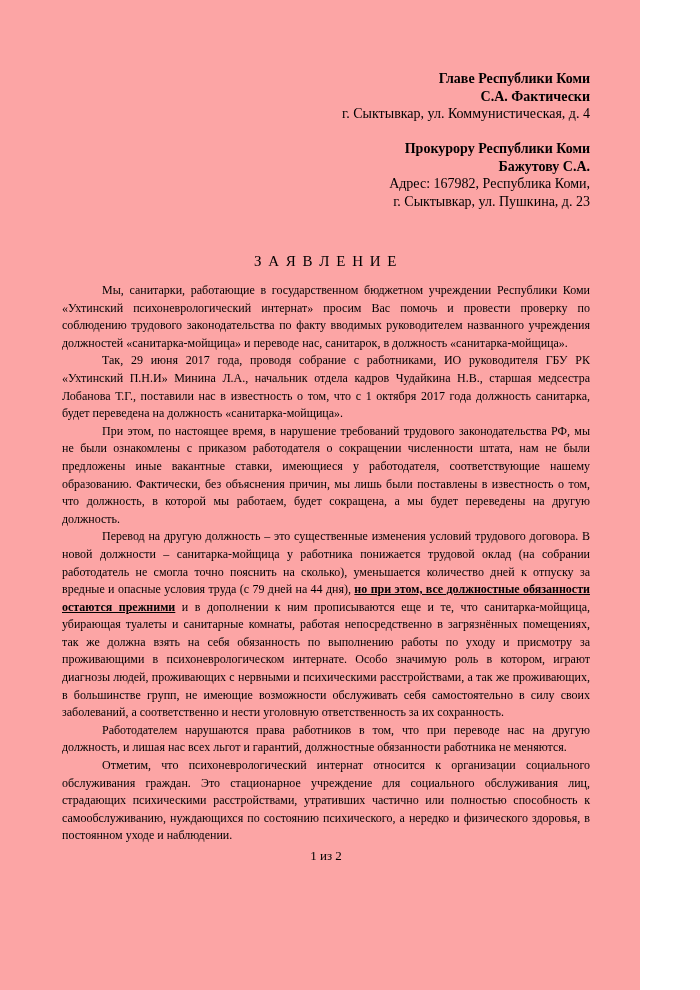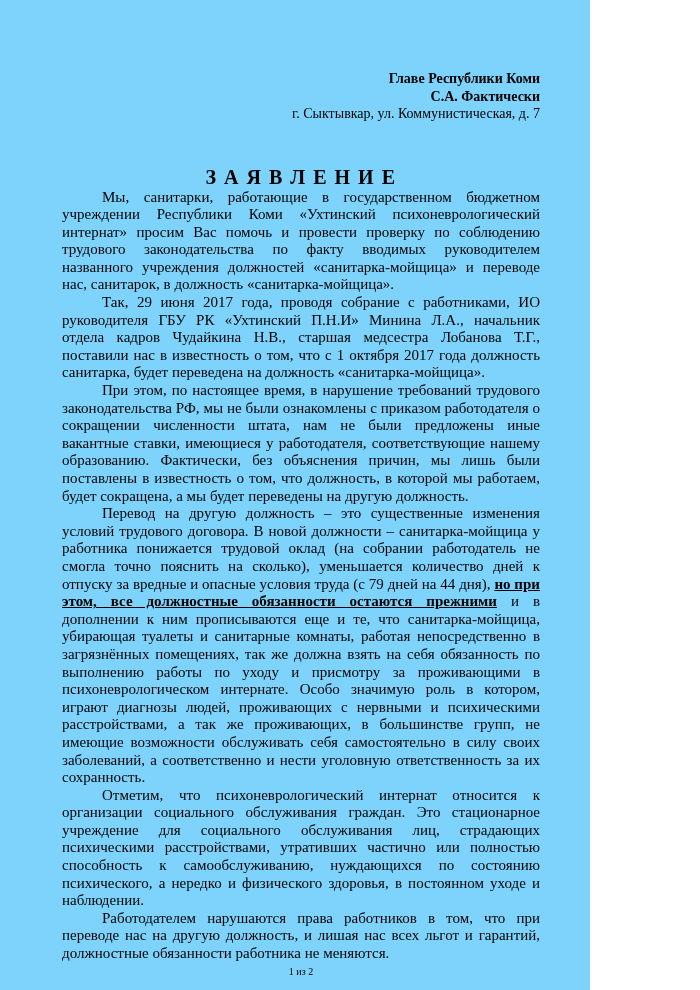--- a/index.html
+++ b/index.html
@@ -2,23 +2,23 @@
 <html><head>
 <meta charset="utf-8">
 <style>
   html, body {
     margin: 0;
     padding: 0;
     background: #ffffff;
   }
   .page {
     position: relative;
-    width: 590px;
+    width: 640px;
     height: 990px;
-    background: #7dd3fc;
+    background: #fca5a5;
     color: #000000;
     font-family: "Liberation Serif", serif;
     box-sizing: border-box;
     padding: 70px 50px 0 62px;
     overflow: hidden;
   }
   .recipients {
     text-align: right;
     font-size: 14px;
     line-height: 17.5px;
@@ -27,63 +27,70 @@
     margin: 0 0 17.5px 0;
   }
   .recipient:last-child {
     margin-bottom: 0;
   }
   .recipient-name {
     font-weight: bold;
   }
   .doc-title {
     text-align: center;
-    font-weight: bold;
-    font-size: 20px;
+    font-weight: normal;
+    font-size: 15px;
     letter-spacing: 1.5px;
     margin-top: 43px;
+    margin-bottom: 12px;
   }
   .body-text {
-    font-size: 15px;
+    font-size: 12px;
     line-height: 17.6px;
     text-align: justify;
   }
   .body-text p {
     margin: 0;
     text-indent: 40px;
   }
   .emphasis {
     font-weight: bold;
     text-decoration: underline;
   }
   .page-footer {
     text-align: center;
-    font-size: 10px;
+    font-size: 13px;
     margin-top: 3px;
   }
 </style>
 </head>
 <body>
 
 <div class="page">
 
   <div class="recipients">
     <div class="recipient">
       <div class="recipient-name">Главе Республики Коми</div>
       <div class="recipient-name">С.А. Фактически</div>
-      <div>г. Сыктывкар, ул. Коммунистическая, д. 7</div>
+      <div>г. Сыктывкар, ул. Коммунистическая, д. 4</div>
+    </div>
+    <div class="recipient">
+      <div class="recipient-name">Прокурору Республики Коми</div>
+      <div class="recipient-name">Бажутову С.А.</div>
+      <div>Адрес: 167982, Республика Коми,</div>
+      <div>г. Сыктывкар, ул. Пушкина, д. 23</div>
     </div>
   </div>
 
   <div class="doc-title">З А Я В Л Е Н И Е</div>
 
   <div class="body-text">
     <p>Мы, санитарки, работающие в государственном бюджетном учреждении Республики Коми «Ухтинский психоневрологический интернат» просим Вас помочь и провести проверку по соблюдению трудового законодательства по факту вводимых руководителем названного учреждения должностей «санитарка-мойщица» и переводе нас, санитарок, в должность «санитарка-мойщица».</p>
     <p>Так, 29 июня 2017 года, проводя собрание с работниками, ИО руководителя ГБУ РК «Ухтинский П.Н.И» Минина Л.А., начальник отдела кадров Чудайкина Н.В., старшая медсестра Лобанова Т.Г., поставили нас в известность о том, что с 1 октября 2017 года должность санитарка, будет переведена на должность «санитарка-мойщица».</p>
     <p>При этом, по настоящее время, в нарушение требований трудового законодательства РФ, мы не были ознакомлены с приказом работодателя о сокращении численности штата, нам не были предложены иные вакантные ставки, имеющиеся у работодателя, соответствующие нашему образованию. Фактически, без объяснения причин, мы лишь были поставлены в известность о том, что должность, в которой мы работаем, будет сокращена, а мы будет переведены на другую должность.</p>
     <p><span>Перевод на другую должность – это существенные изменения условий трудового договора. В новой должности – санитарка-мойщица у работника понижается трудовой оклад (на собрании работодатель не смогла точно пояснить на сколько), уменьшается количество дней к отпуску за вредные и опасные условия труда (с 79 дней на 44 дня), </span><span class="emphasis">но при этом, все должностные обязанности остаются прежними</span><span> и в дополнении к ним прописываются еще и те, что санитарка-мойщица, убирающая туалеты и санитарные комнаты, работая непосредственно в загрязнённых помещениях, так же должна взять на себя обязанность по выполнению работы по уходу и присмотру за проживающими в психоневрологическом интернате. Особо значимую роль в котором, играют диагнозы людей, проживающих с нервными и психическими расстройствами, а так же проживающих, в большинстве групп, не имеющие возможности обслуживать себя самостоятельно в силу своих заболеваний, а соответственно и нести уголовную ответственность за их сохранность.</span></p>
+    <p>Работодателем нарушаются права работников в том, что при переводе нас на другую должность, и лишая нас всех льгот и гарантий, должностные обязанности работника не меняются.</p>
     <p>Отметим, что психоневрологический интернат относится к организации социального обслуживания граждан. Это стационарное учреждение для социального обслуживания лиц, страдающих психическими расстройствами, утративших частично или полностью способность к самообслуживанию, нуждающихся по состоянию психического, а нередко и физического здоровья, в постоянном уходе и наблюдении.</p>
-    <p>Работодателем нарушаются права работников в том, что при переводе нас на другую должность, и лишая нас всех льгот и гарантий, должностные обязанности работника не меняются.</p>
   </div>
 
   <div class="page-footer">1 из 2</div>
 
 </div>
 
 </body></html>

